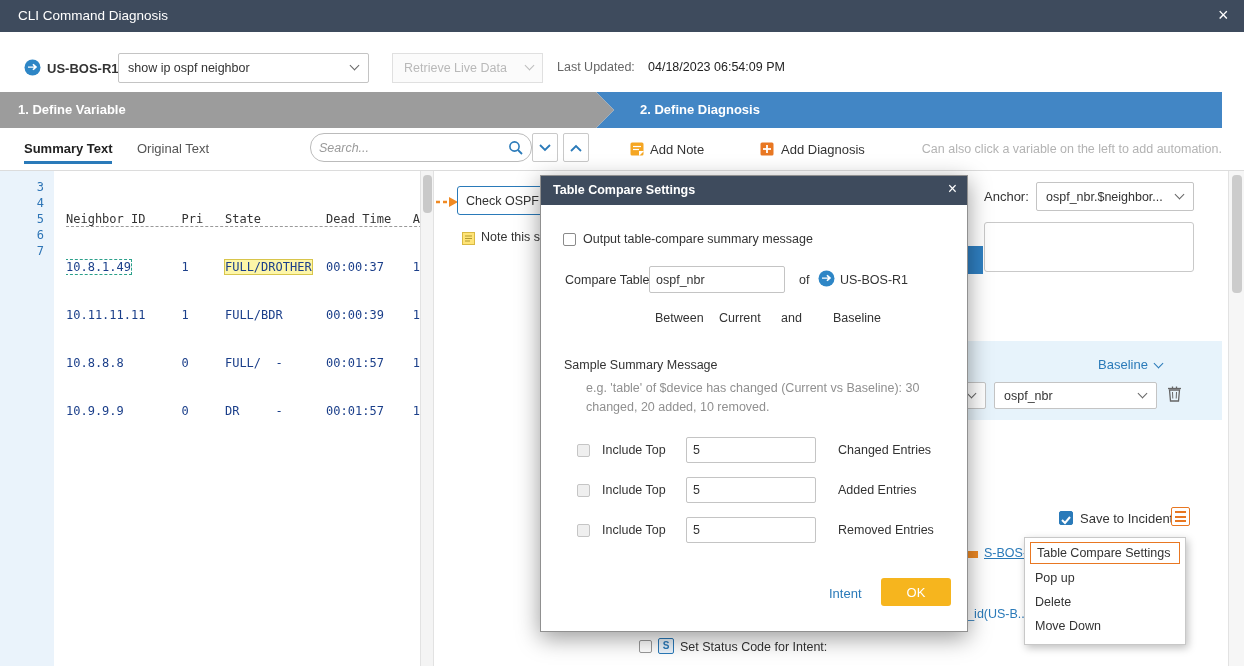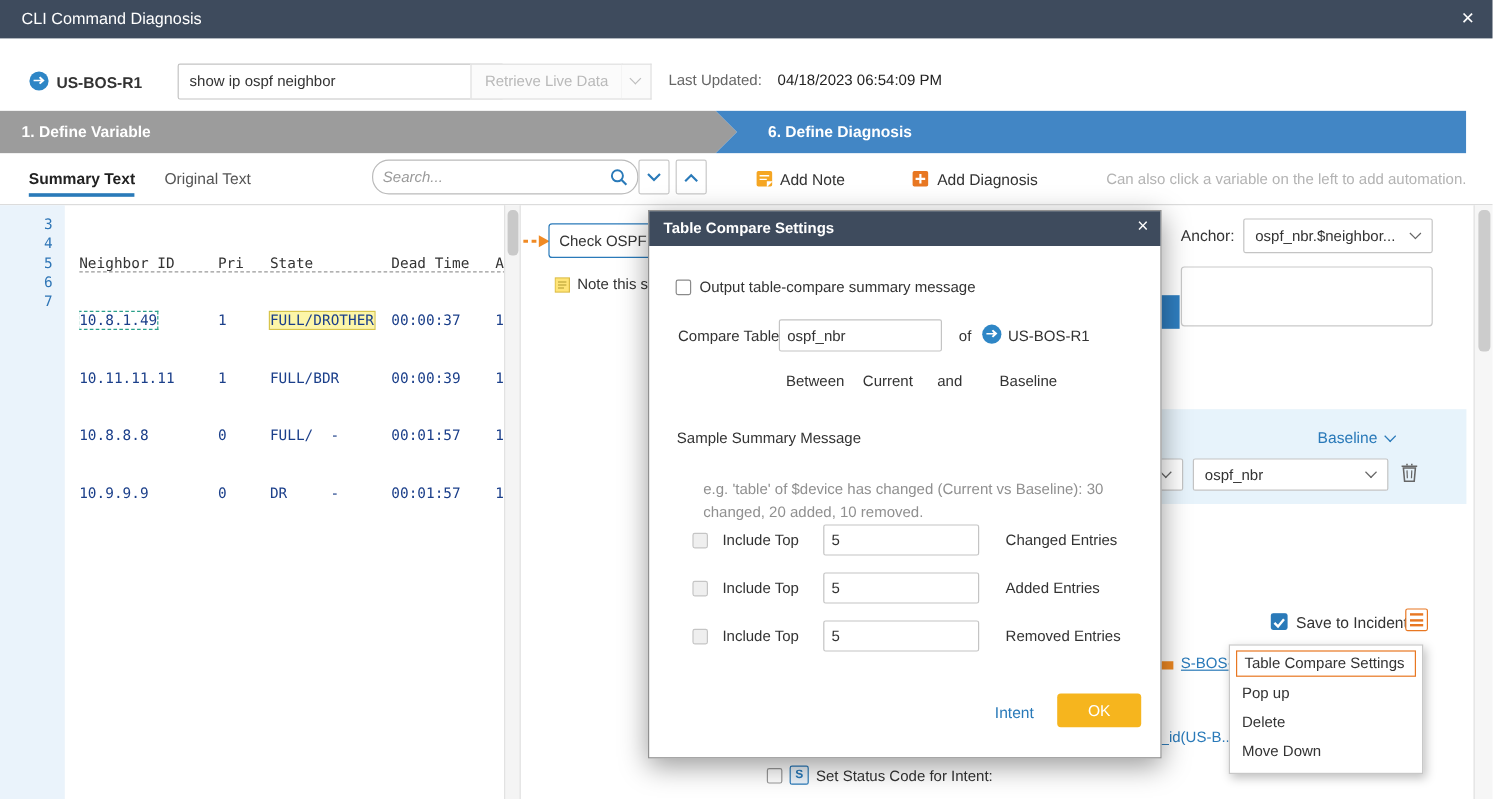--- a/index.html
+++ b/index.html
@@ -14,21 +14,21 @@
   .titlebar .close { left:1218px; top:5px; color:#fff; font-size:18px; cursor:pointer; }
 
   
   .dev-icon { width:17px; height:17px; }
   .toolbar-device-icon { left:24px; top:59px; }
   .toolbar-device-name { left:47px; top:61px; font-size:13px; font-weight:600; color:#333; }
   .select { border:1px solid #c4c4c4; background:#fff; border-radius:2px; font-size:12.5px; color:#333;
     display:flex; align-items:center; padding:0 24px 0 9px; position:absolute; }
   .chev { width:7px; height:7px; border-right:1.6px solid #666; border-bottom:1.6px solid #666;
     transform:rotate(45deg); position:absolute; right:10px; top:50%; margin-top:-6px; }
-  .cmd-select { left:148px; top:53px; width:272px; height:30px; }
+  .cmd-select { left:118px; top:53px; width:251px; height:30px; }
   .retrieve-btn { left:392px; top:53px; width:127px; height:30px; border:1px solid #e0e0e0; background:#fbfbfb;
     color:#b9b9b9; font-size:12.5px; display:flex; align-items:center; justify-content:center; }
   .retrieve-chev { left:518px; top:53px; width:25px; height:30px; border:1px solid #e0e0e0; border-left:none; background:#fbfbfb; }
   .retrieve-chev .chev { border-color:#bdbdbd; right:9px; }
   .last-updated-label { left:557px; top:60px; font-size:12.5px; color:#666; }
   .last-updated-value { left:648px; top:60px; font-size:12.5px; color:#222; }
 
   
   .step1 { left:0; top:92px; width:614px; height:36px; background:#9c9c9c; color:#fff; font-size:13px; font-weight:600;
     line-height:36px; padding-left:18px; clip-path:polygon(0 0, calc(100% - 18px) 0, 100% 50%, calc(100% - 18px) 100%, 0 100%); z-index:2; }
@@ -121,21 +121,21 @@
   .modal { left:540px; top:175px; width:428px; height:457px; background:#fff; border:1px solid #909090;
     box-shadow:0 6px 22px rgba(0,0,0,0.4); z-index:10; }
   .modal-header { position:absolute; left:0; top:0; width:100%; height:29px; background:#3e4b5d; }
   .modal-title { position:absolute; left:12px; top:7px; color:#fff; font-size:12.5px; font-weight:600; }
   .modal-close { position:absolute; right:10px; top:4px; color:#fff; font-size:16px; cursor:pointer; }
   .m-cb { position:absolute; width:13px; height:13px; border:1px solid #8a8a8a; border-radius:2px; background:#fff; cursor:pointer; }
   .m-cb.dis { background:#efefef; border-color:#c5c5c5; }
   .m-lbl { position:absolute; font-size:12.5px; color:#333; }
   .m-input { position:absolute; border:1px solid #c4c4c4; border-radius:2px; font-size:12.5px; color:#333;
     padding:0 6px; font-family:"Liberation Sans", sans-serif; background:#fff; }
-  .m-hint { position:absolute; left:45px; top:203px; width:335px; font-size:12.5px; color:#909090; line-height:19px;margin-top:20px; }
+  .m-hint { position:absolute; left:45px; top:203px; width:335px; font-size:12.5px; color:#909090; line-height:19px; }
   .m-cancel { position:absolute; left:288px; top:410px; font-size:13px; color:#2a7ab9; cursor:pointer; }
   .m-ok { position:absolute; left:340px; top:402px; width:70px; height:28px; background:#f6b51e; border:none;
     border-radius:3px; color:#fff; font-size:13px; cursor:pointer; font-family:"Liberation Sans", sans-serif; }
 </style>
 </head>
 <body>
 
 <div class="root">
 
   <div class="abs titlebar">
@@ -160,21 +160,21 @@
     <span>Retrieve Live Data</span>
   </div>
   <div class="abs retrieve-chev">
     <span class="chev"></span>
   </div>
 
   <span class="abs last-updated-label">Last Updated:</span>
   <span class="abs last-updated-value">04/18/2023 06:54:09 PM</span>
 
   <div class="abs step1">1. Define Variable</div>
-  <div class="abs step2">6. Define Diagnosis</div>
+  <div class="abs step2">2. Define Diagnosis</div>
 
   <span class="abs tab-summary">Summary Text</span>
   <div class="abs tab-underline"></div>
   <span class="abs tab-original">Original Text</span>
 
   <div class="abs search-box">
     <input type="text" placeholder="Search..." style="">
     <span class="search-icn">
       <svg width="16" height="16" viewBox="0 0 16 16">
           <circle cx="6.5" cy="6.5" r="4.6" fill="none" stroke="#2a7ab9" stroke-width="1.6"></circle>

